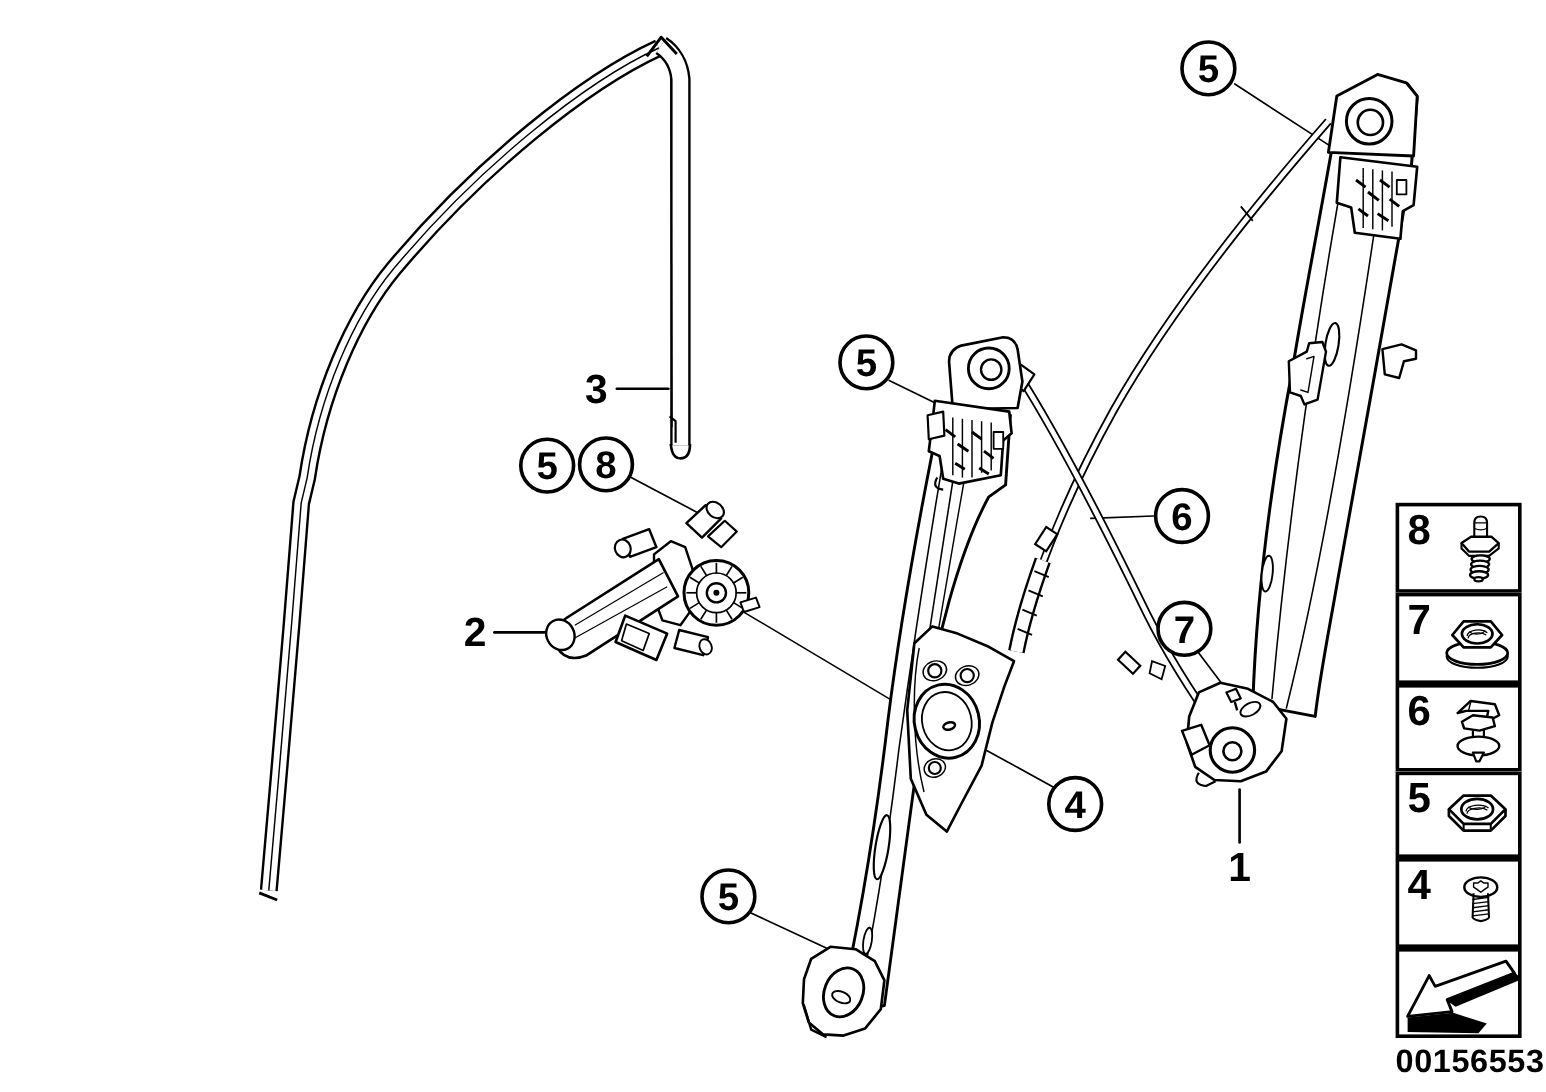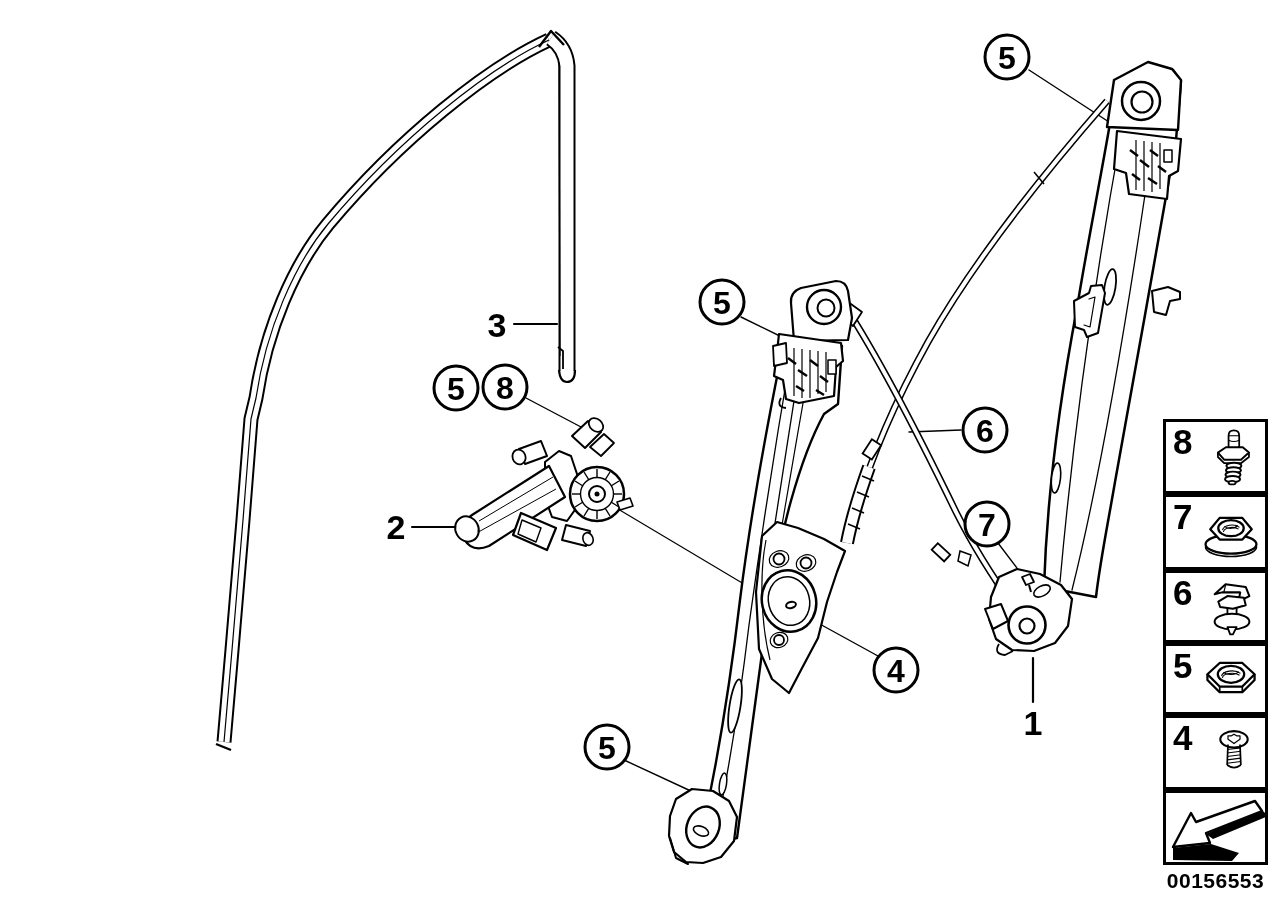--- a/index.html
+++ b/index.html
@@ -9,21 +9,21 @@
   .callout{position:absolute;width:47px;height:47px;box-sizing:border-box;border:3px solid #000;
            border-radius:50%;background:#fff;display:flex;align-items:center;justify-content:center;
            font-weight:700;font-size:32px;line-height:1;transform:translate(-50%,-50%);}
   .plabel{position:absolute;font-weight:700;font-size:34px;line-height:1;transform:translate(-50%,-50%);}
   .legend{position:absolute;left:1163px;top:419px;width:105px;height:446px;}
   .lbox{position:absolute;left:0;width:105px;box-sizing:border-box;border:3px solid #000;background:#fff;}
   .lnum{position:absolute;left:7px;top:2px;font-weight:700;font-size:35px;line-height:1;}
   .licon{position:absolute;right:1px;top:50%;transform:translateY(-50%);}
   .arrow-icon{position:absolute;left:2px;top:2px;}
   .pnum{position:absolute;left:1163px;top:869px;width:105px;text-align:center;
-        font-weight:700;font-size:21px;letter-spacing:.5px;}
+        font-weight:700;font-size:27px;letter-spacing:.5px;}
 </style>
 </head>
 <body>
 
 <div class="stage">
 
   <svg class="art" width="1288" height="910" viewBox="0 0 1288 910">
 
     <g stroke="#000" fill="none" stroke-linecap="round">
       <path d="M 1029,70 L 1109,122" stroke-width="1.4"></path>

